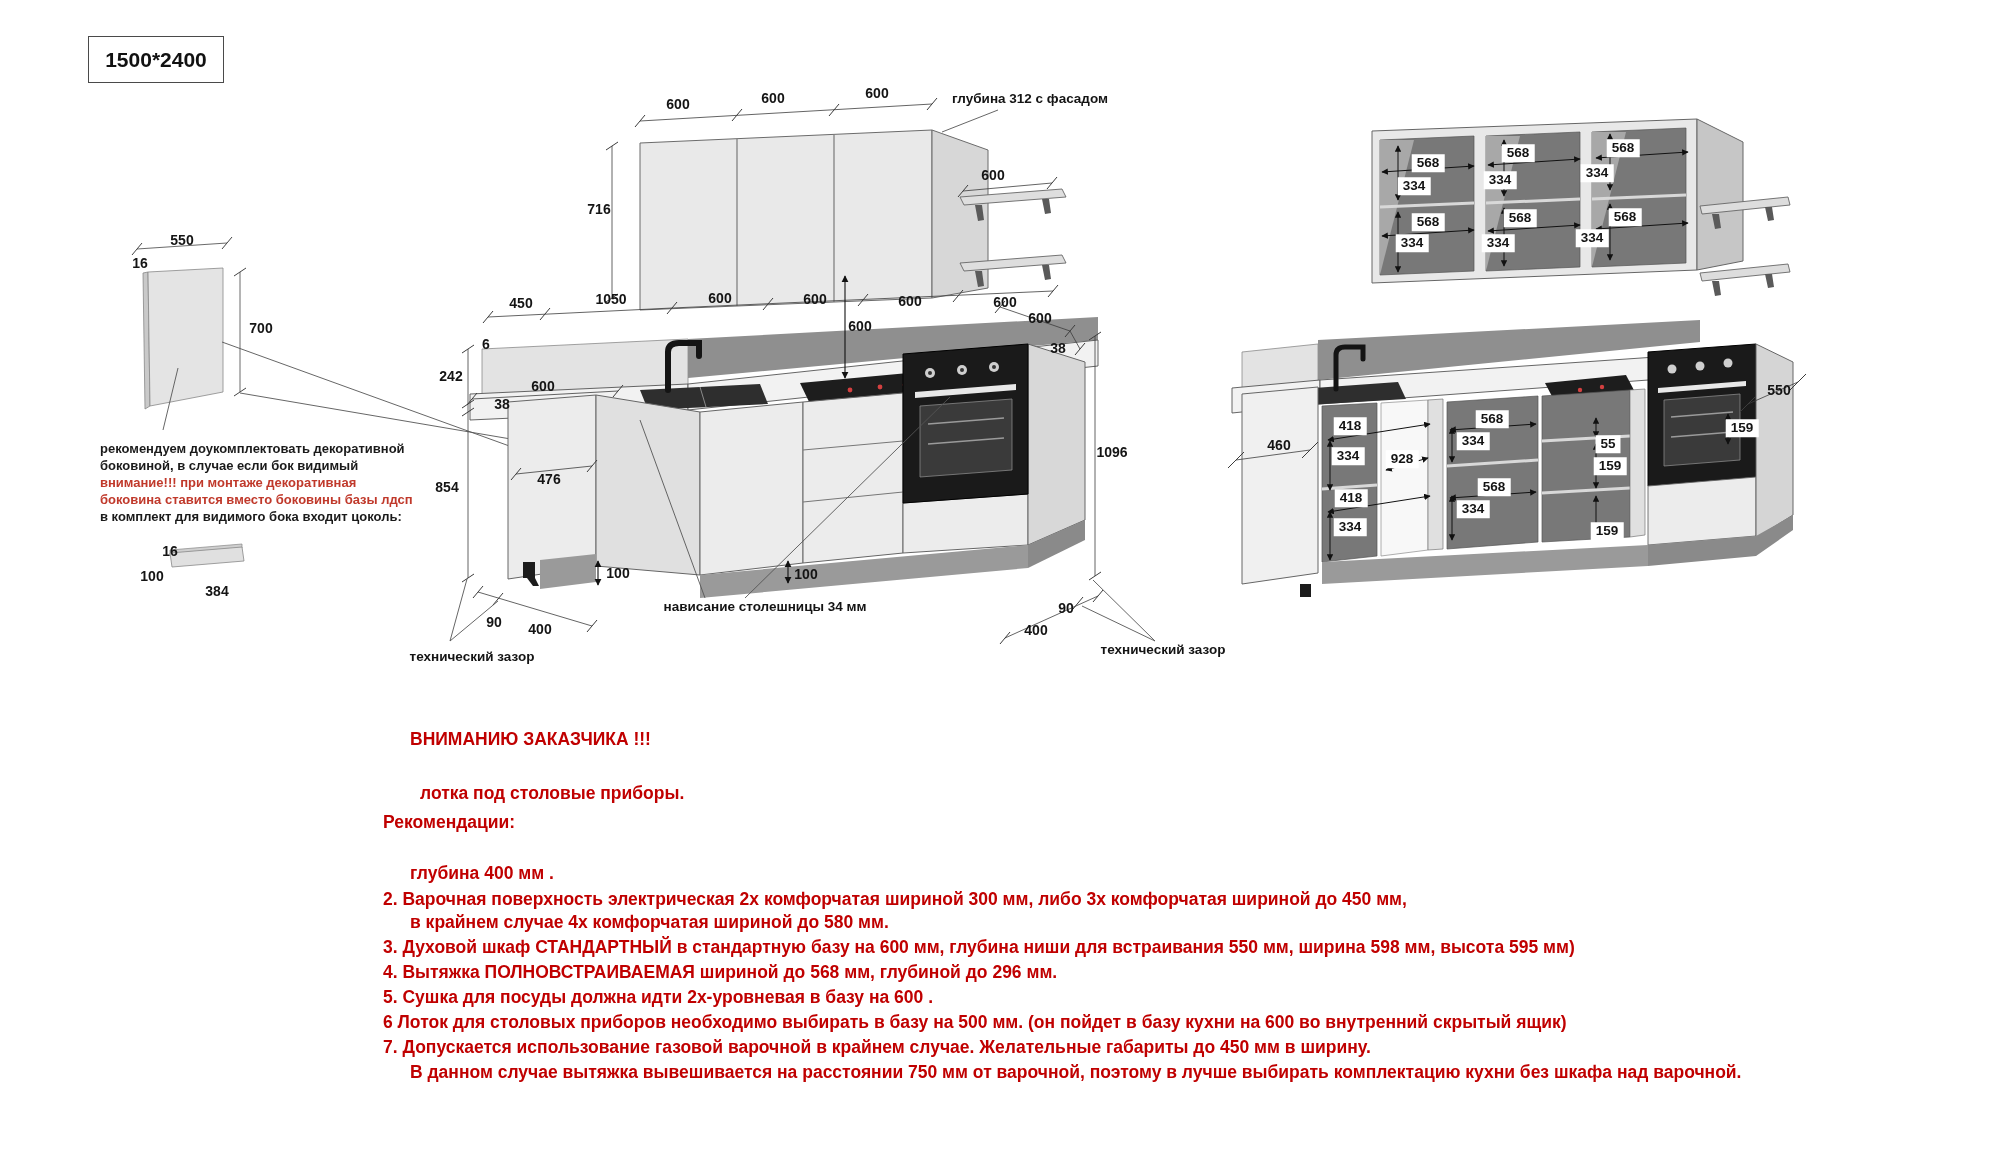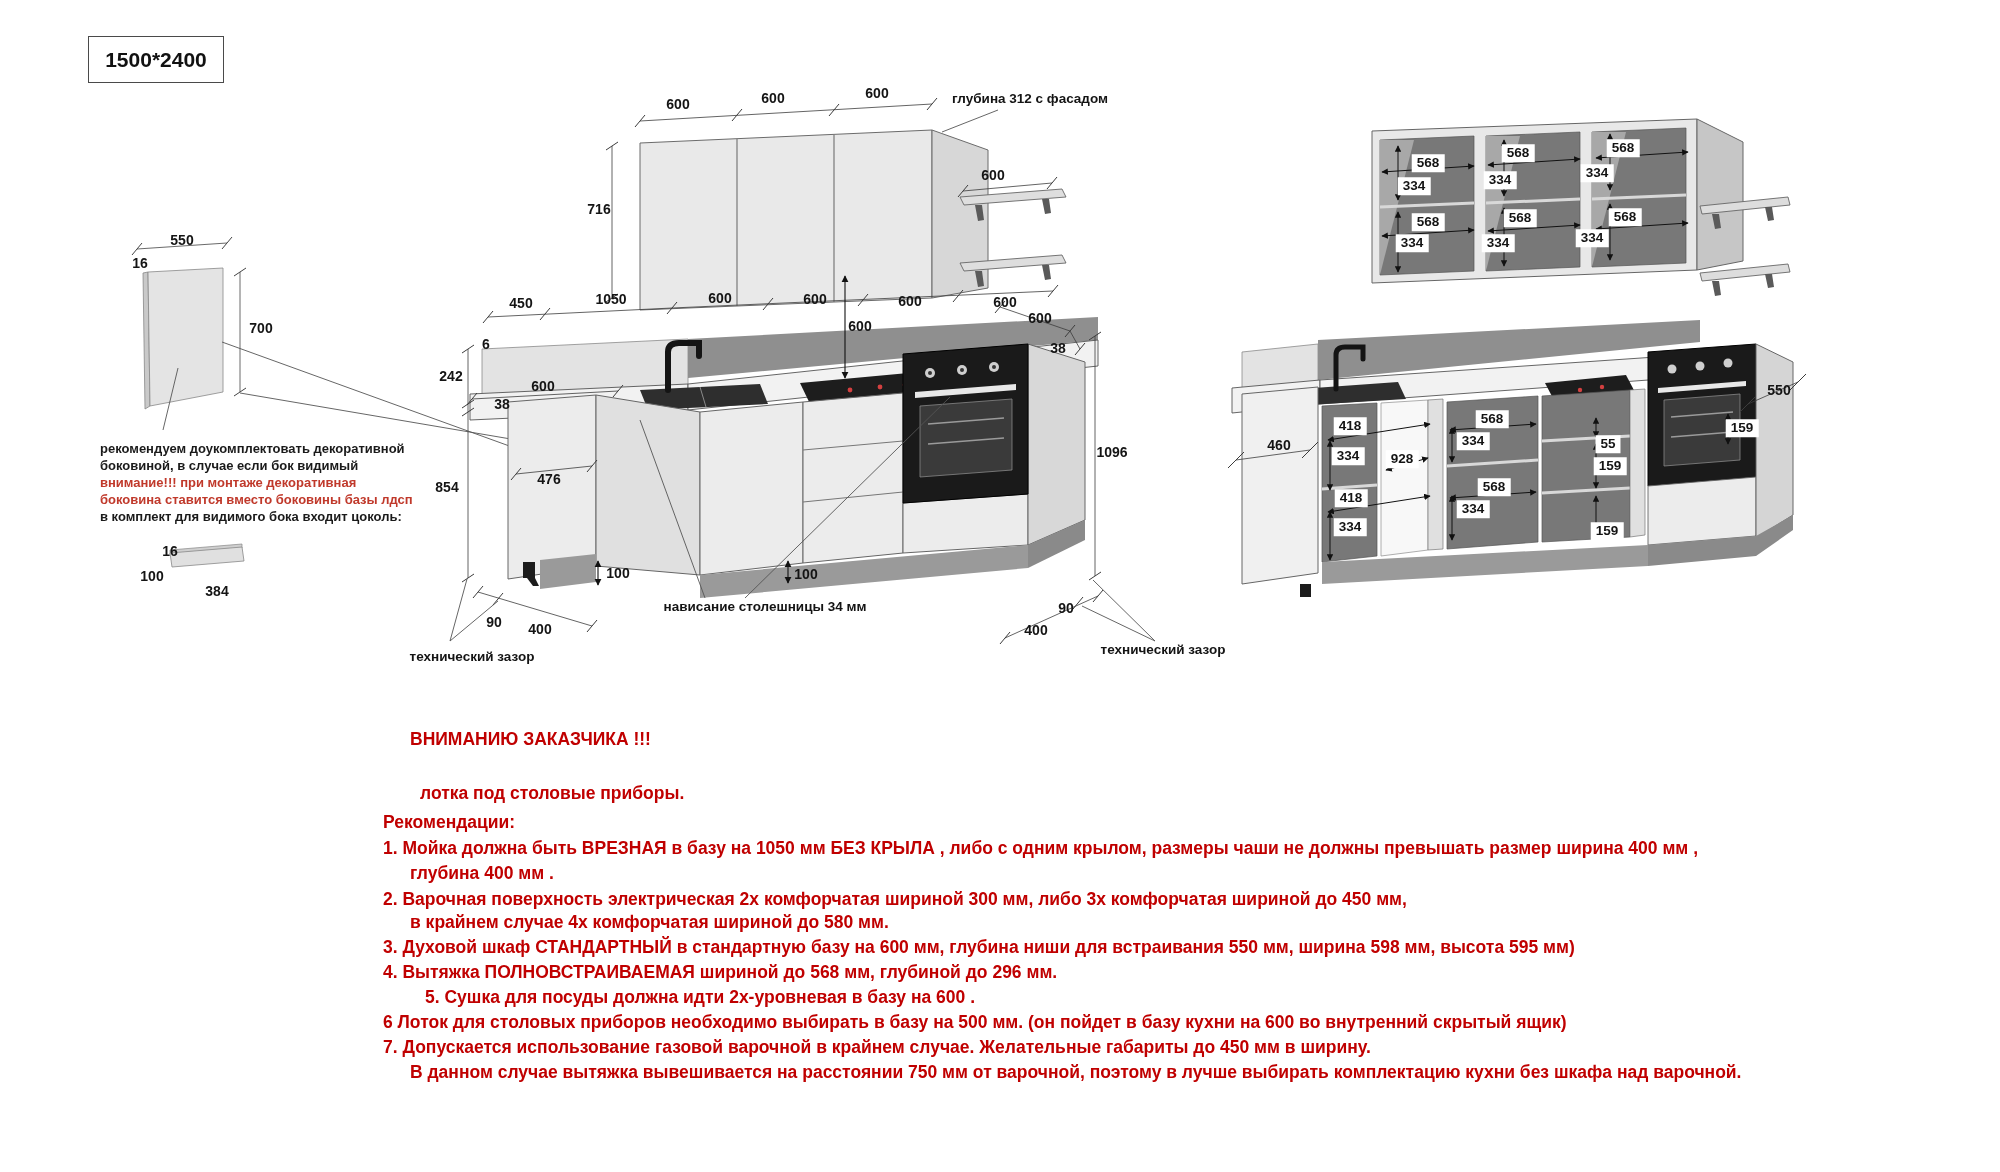--- a/index.html
+++ b/index.html
@@ -274,25 +274,24 @@
       <span class="dim boxed" style="left: 1608px; top: 444px;">55</span>
       <span class="dim boxed" style="left: 1610px; top: 466px;">159</span>
       <span class="dim boxed" style="left: 1607px; top: 531px;">159</span>
       <span class="dim boxed" style="left: 1742px; top: 428px;">159</span>
       <span class="dim" style="left: 1779px; top: 390px;">550</span>
     </div>
   <div class="layer">
       <span class="note-line" style="left: 410px; top: 740px;">ВНИМАНИЮ ЗАКАЗЧИКА !!!</span>
       <span class="note-line" style="left: 420px; top: 794px; text-align: right;">лотка под столовые приборы.</span>
       <span class="note-line" style="left: 383px; top: 823px;">Рекомендации:</span>
-      <span class="note-line" style="left: 383px; top: 849px;">1.  Мойка должна быть ВРЕЗНАЯ в базу на 1050 мм БЕЗ КРЫЛА , либо с одним крылом, размеры чаши  не должны превышать размер ширина  400  мм ,</span>
       <span class="note-line" style="left: 410px; top: 874px;">глубина  400 мм .</span>
       <span class="note-line" style="left: 383px; top: 900px;">2.  Варочная поверхность электрическая 2х комфорчатая  шириной 300 мм, либо 3х комфорчатая шириной до 450 мм,</span>
       <span class="note-line" style="left: 410px; top: 923px;">в крайнем случае 4х комфорчатая шириной до 580 мм.</span>
       <span class="note-line" style="left: 383px; top: 948px;">3.  Духовой шкаф СТАНДАРТНЫЙ в стандартную базу на 600 мм, глубина ниши для встраивания 550 мм, ширина 598 мм, высота 595 мм)</span>
       <span class="note-line" style="left: 383px; top: 973px;">4.  Вытяжка ПОЛНОВСТРАИВАЕМАЯ  шириной до 568 мм, глубиной до 296 мм.</span>
-      <span class="note-line" style="left: 383px; top: 998px; margin-left: 42px;">5.  Сушка для посуды должна идти 2х-уровневая  в базу на 600 .</span>
+      <span class="note-line" style="left: 383px; top: 998px;">5.  Сушка для посуды должна идти 2х-уровневая  в базу на 600 .</span>
       <span class="note-line" style="left: 383px; top: 1023px;">6   Лоток для столовых приборов необходимо выбирать в базу на 500 мм. (он пойдет в базу кухни на 600 во внутренний скрытый ящик)</span>
       <span class="note-line" style="left: 383px; top: 1048px;">7.  Допускается использование газовой варочной  в крайнем случае. Желательные габариты до 450 мм в ширину.</span>
       <span class="note-line" style="left: 410px; top: 1073px;">В данном случае вытяжка вывешивается на расстоянии 750 мм от варочной, поэтому в лучше выбирать комплектацию кухни без шкафа над варочной.</span>
     </div>
 
 </div>
 
 </body></html>

